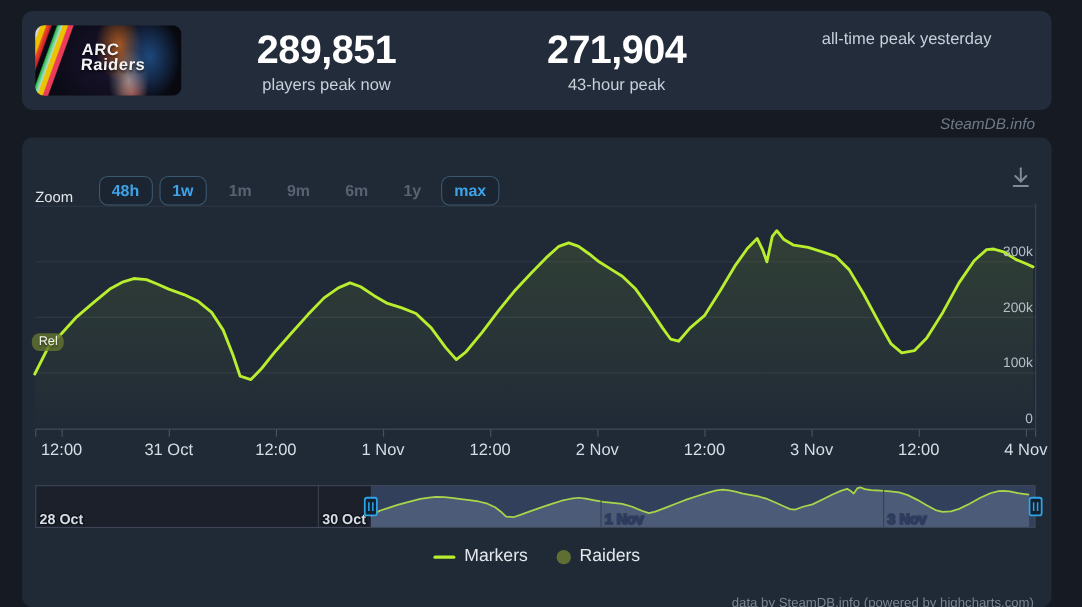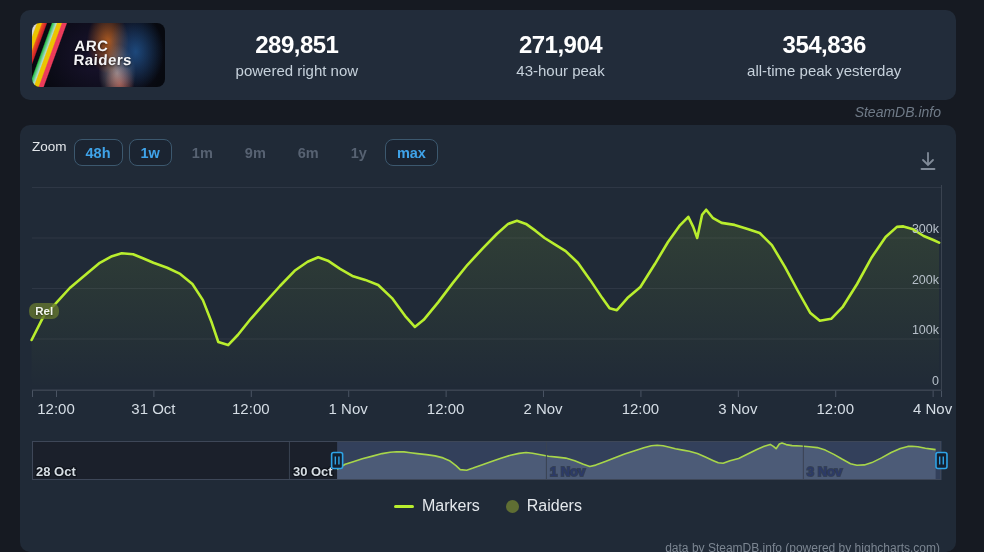--- a/index.html
+++ b/index.html
@@ -24,49 +24,49 @@
                #ff5a1f 36%, #e02030 42%, transparent 44%, transparent 50%,
                #2fd14f 52%, #bfeede 58%, #ffd400 60%, #ffd400 66%, #ff4060 68%, #ff4060 74%,
                transparent 76%); opacity:.92; }
   .capsule-logo { position:absolute; left:42px; top:16px; color:#f4f4f6; font-weight:700;
              line-height:.92; letter-spacing:.5px; text-shadow:0 1px 3px rgba(0,0,0,.8);
              transform:skewX(-4deg); }
   .capsule-logo .l1 { font-size:15px; }
   .capsule-logo .l2 { font-size:15px; }
   .stats-row { flex:1; display:flex; }
   .stat { flex:1; text-align:center; }
-  .stat-value { color:#ffffff; font-size:24px; font-weight:700; letter-spacing:-.5px; }
+  .stat-value { color:#ffffff; font-size:36px; font-weight:700; letter-spacing:-.5px; }
   .stat-label { color:#c6d1db; font-size:15px; margin-top:3px; }
 
   .watermark { position:absolute; right:43px; top:104px; color:#6f7a87; font-size:14px;
                font-style:italic; }
 
   
   .chart-card { position:absolute; left:20px; top:125px; width:936px; height:427px;
                 background:#202a37; border-radius:10px; }
-  .toolbar { position:absolute; left:12px; top:14px; height:28px; display:flex;
-             align-items:flex-start; }
+  .toolbar { position:absolute; left:12px; top:34px; height:28px; display:flex;
+             align-items:flex-end;gap:16px; }
   .zoom-label { color:#e2e6ea; font-size:13.5px; margin-right:7px; }
   .zoom-btn { display:inline-flex; align-items:center; justify-content:center;
               height:27px; padding:0 11px; margin-right:6px; border-radius:8px;
               font-size:14.5px; font-weight:700; color:#3fa3e9;
               border:1.5px solid #3c586e; background:rgba(12,20,30,.25); cursor:pointer; }
   .zoom-btn.disabled { border-color:transparent; background:transparent; color:#576272;
               font-weight:700; padding:0 13px; margin-right:4px; }
   .dl-icon { position:absolute; right:16px; top:24px; width:24px; height:24px; cursor:pointer; }
 
   svg text { font-family:"Liberation Sans", sans-serif; }
   .ylab { fill:#b6bfc9; font-size:12.5px; }
   .xlab { fill:#d5dde5; font-size:15px; }
   .navlab-light { fill:#d6dde3; font-size:13px; font-weight:700;
                   paint-order:stroke; stroke:#10141c; stroke-width:2.5px; }
   .navlab-dark  { fill:#2c3a68; font-size:13px; font-weight:700;
                   paint-order:stroke; stroke:rgba(10,14,24,.35); stroke-width:2px; }
 
-  .rel-flag { position:absolute; color:#f2f5ee; font-size:11.5px; font-weight:700;
+  .rel-flag { position:absolute; color:#f2f5ee; font-size:11.5px; font-weight:400;
               background:rgba(100,118,48,.8); border-radius:7px; padding:2px 6px;
               text-shadow:0 1px 2px rgba(0,0,0,.5); }
 
   .legend { position:absolute; left:0; right:0; top:372px; display:flex; gap:26px;
             justify-content:center; align-items:center; }
   .legend-item { display:flex; align-items:center; gap:8px; cursor:pointer; }
   .legend-text { color:#e4e8ec; font-size:16px; }
   .sw-line { width:20px; height:3px; border-radius:2px; }
   .sw-circle { width:13px; height:13px; border-radius:50%; }
 
@@ -79,28 +79,27 @@
   <div class="capsule">
     <div class="capsule-stripes"></div>
     <div class="capsule-logo">
       <div class="l1">ARC</div>
       <div class="l2">Raiders</div>
     </div>
   </div>
   <div class="stats-row">
     <div class="stat">
       <div class="stat-value">289,851</div>
-      <div class="stat-label">powered right now</div>
+      <div class="stat-label">players peak now</div>
     </div>
     <div class="stat">
       <div class="stat-value">271,904</div>
       <div class="stat-label">43-hour peak</div>
     </div>
     <div class="stat">
-      <div class="stat-value">354,836</div>
       <div class="stat-label">all-time peak yesterday</div>
     </div>
   </div>
 </div>
 
 <div class="watermark">SteamDB.info</div>
 
 <div class="chart-card">
   <div class="toolbar">
     <span class="zoom-label">Zoom</span>

